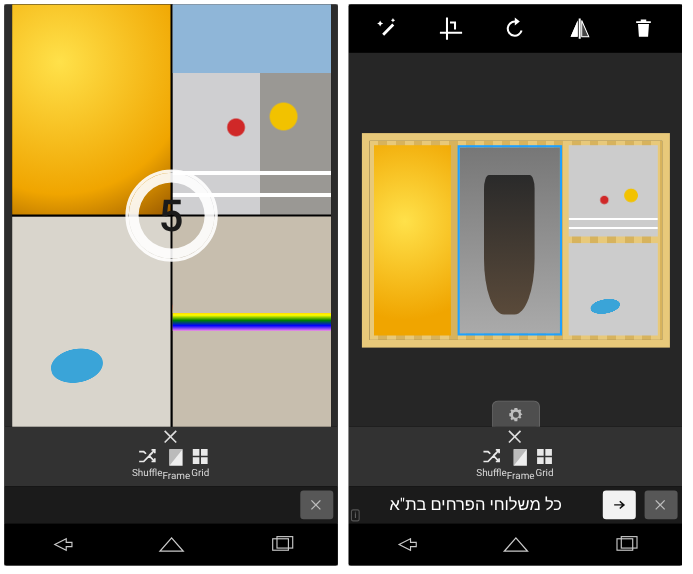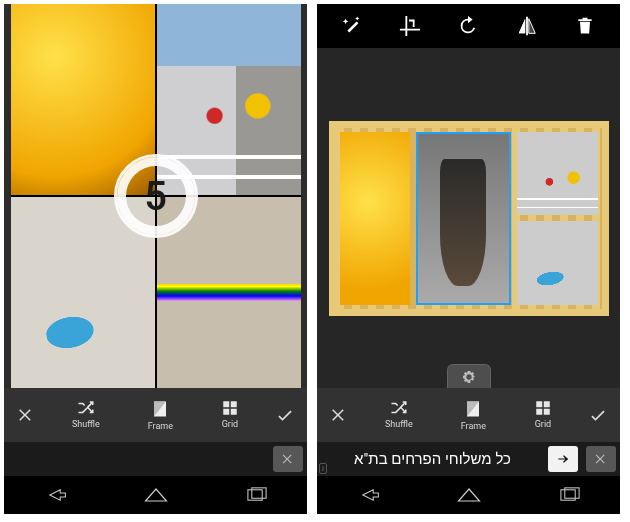--- a/index.html
+++ b/index.html
@@ -110,21 +110,21 @@
   .b3{grid-row:1;grid-column:3;}
   .b4{grid-row:2;grid-column:3;}
   .settings-nub{
     position:absolute;bottom:0;left:50%;transform:translateX(-50%);
     width:44px;height:24px;background:#4e4e4e;border-radius:6px 6px 0 0;
     display:flex;align-items:center;justify-content:center;border:1px solid #646464;border-bottom:none;
     cursor:pointer;
   }
   
   .action-row {
-    height:54px;background:#323232;display:flex;align-items:center;
+    height:54px;background:#323232;display:flex;align-items:center;flex-direction:column;
   }
   .action-row .side{width:44px;display:flex;align-items:center;justify-content:center;cursor:pointer;}
   .action-row .mid{flex:1;display:flex;justify-content:space-around;}
   .act {
     display:flex;flex-direction:column;align-items:center;gap:2px;
     color:#d8d8d8;font-size:9px;cursor:pointer;
   }
   .act svg{fill:#e8e8e8;}
   
   .ad-row{height:34px;background:#1b1b1b;display:flex;align-items:center;justify-content:flex-end;position:relative;}

